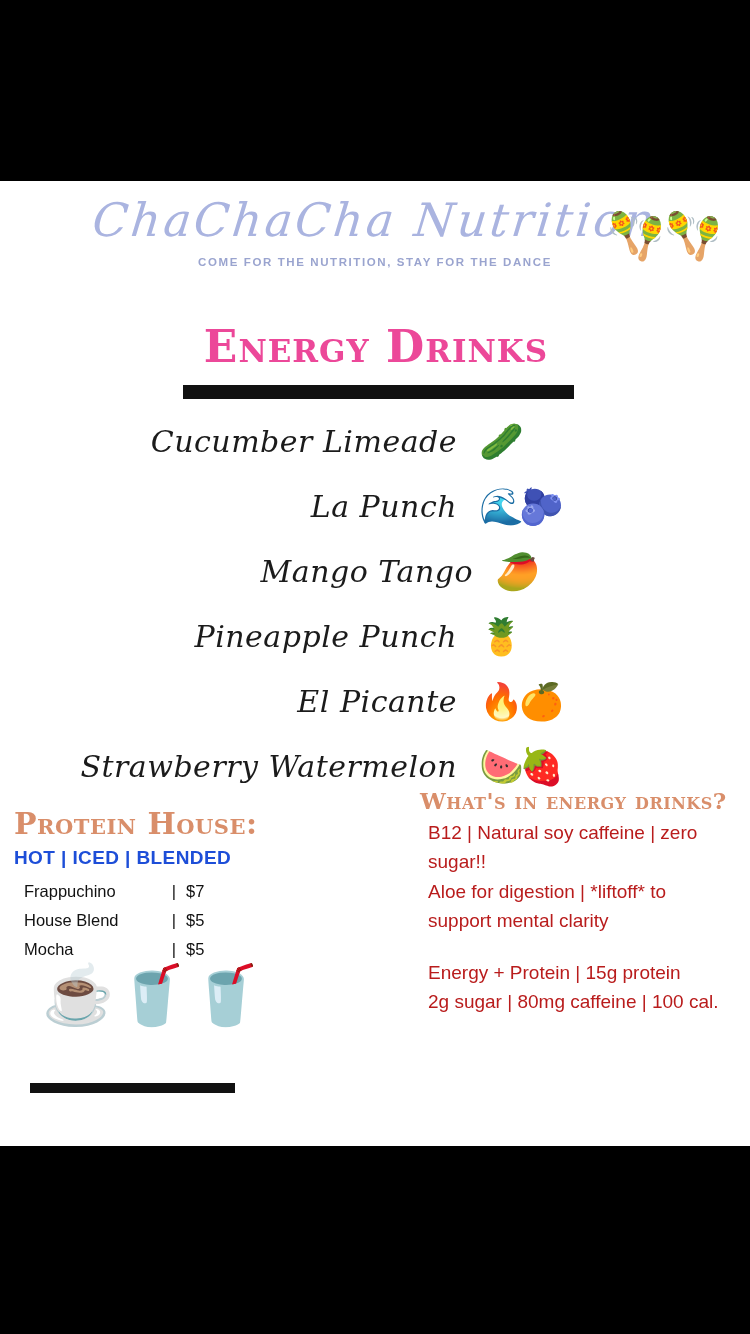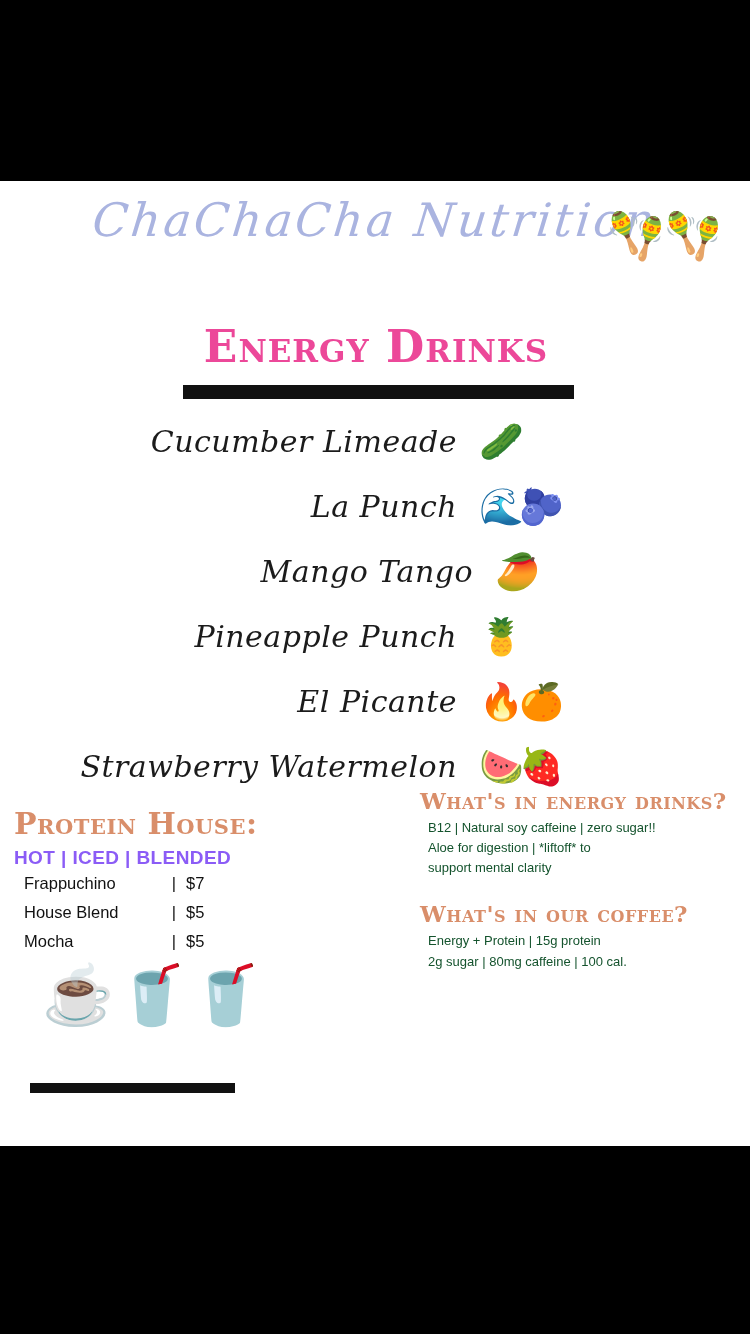--- a/index.html
+++ b/index.html
@@ -135,24 +135,25 @@
     font-weight: bold;
     color: #d98e6a;
     font-variant: small-caps;
     letter-spacing: 0.5px;
   }
   .coffee-types {
     margin-top: 6px;
     font-family: "Liberation Sans", sans-serif;
     font-size: 19px;
     font-weight: bold;
-    color: #8b5cf6;
+    color: #1d4ed8;
     letter-spacing: 0.4px;
   }
   .coffee-list {
+    margin-top: 8px;
   }
   .coffee-item {
     display: flex;
     font-family: "Liberation Sans", sans-serif;
     font-size: 16.5px;
     color: #111;
     padding: 5px 0;
   }
   .coffee-item .ci-name {
     width: 148px;
@@ -193,22 +194,22 @@
     font-family: "DejaVu Serif", serif;
     font-size: 23px;
     font-weight: bold;
     color: #d98e6a;
     font-variant: small-caps;
     letter-spacing: 0.5px;
     margin-bottom: 4px;
   }
   .info-line {
     font-family: "Liberation Sans", sans-serif;
-    font-size: 13px;
-    color: #14532d;
+    font-size: 19px;
+    color: #b91c1c;
     line-height: 1.55;
   }
   .info-block .gap {
     height: 22px;
   }
   .info-sub {
     padding-left: 8px;
   }
 
   .letterbox-top, .letterbox-bottom {
@@ -226,20 +227,21 @@
 <div class="screen">
 
   <div class="letterbox-top"></div>
   <div class="letterbox-bottom"></div>
 
   <div class="menu-card">
 
     <div class="brand">
       <div class="brand-name">ChaChaCha Nutrition</div>
       <div class="maracas">🪇🪇</div>
+      <div class="brand-tagline">COME FOR THE NUTRITION, STAY FOR THE DANCE</div>
     </div>
 
     <div class="section-title">Energy Drinks</div>
     <div class="title-rule"></div>
 
     <div class="drinks">
       <div class="drink-row r1">
         <div class="drink-name">Cucumber Limeade</div>
         <div class="drink-emoji">🥒</div>
       </div>
@@ -289,19 +291,18 @@
 
     <div class="cup-art">☕🥤🥤</div>
     <div class="coffee-rule"></div>
 
     <div class="info-block">
       <div class="info-heading">What's in energy drinks?</div>
       <div class="info-line info-sub">B12 | Natural soy caffeine | zero sugar!!</div>
       <div class="info-line info-sub">Aloe for digestion | *liftoff* to</div>
       <div class="info-line info-sub">support mental clarity</div>
       <div class="gap"></div>
-      <div class="info-heading">What's in our coffee?</div>
       <div class="info-line info-sub">Energy + Protein | 15g protein</div>
       <div class="info-line info-sub">2g sugar | 80mg caffeine  | 100 cal.</div>
     </div>
 
   </div>
 </div>
 
 </body></html>

